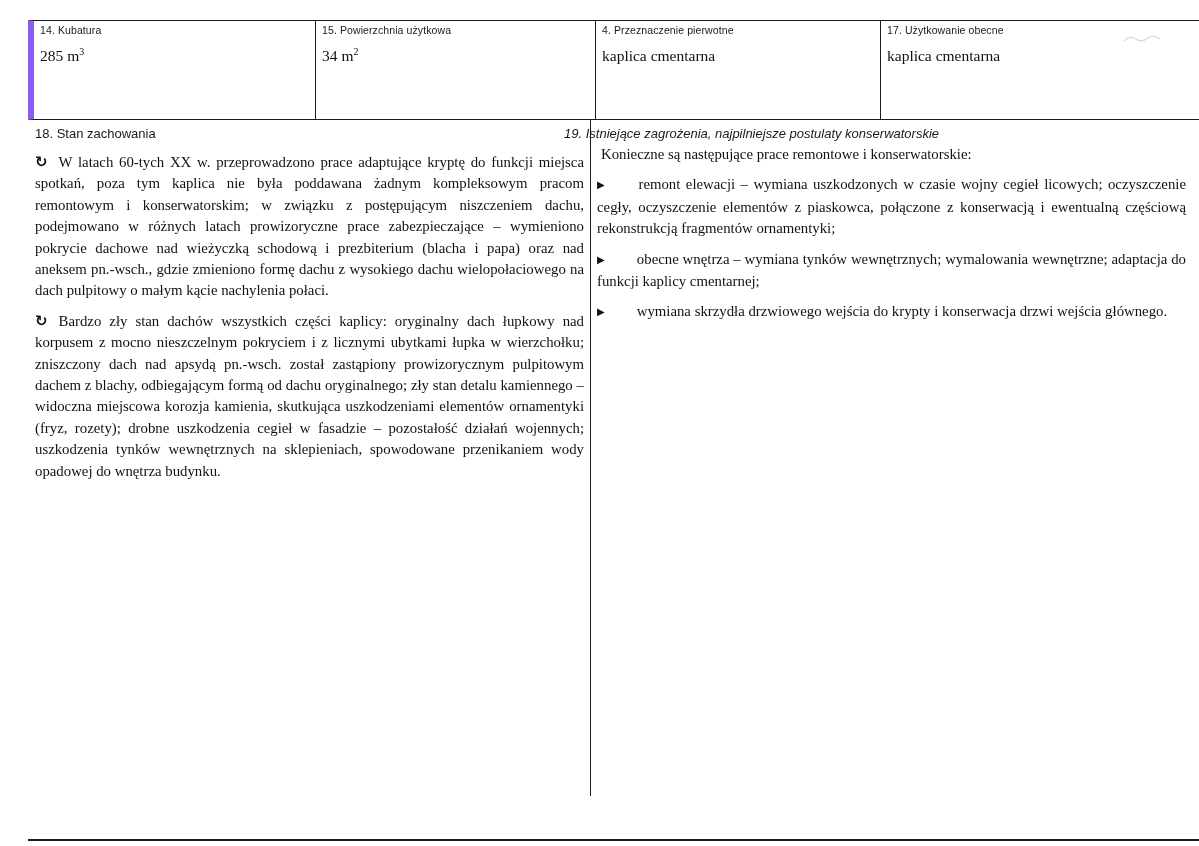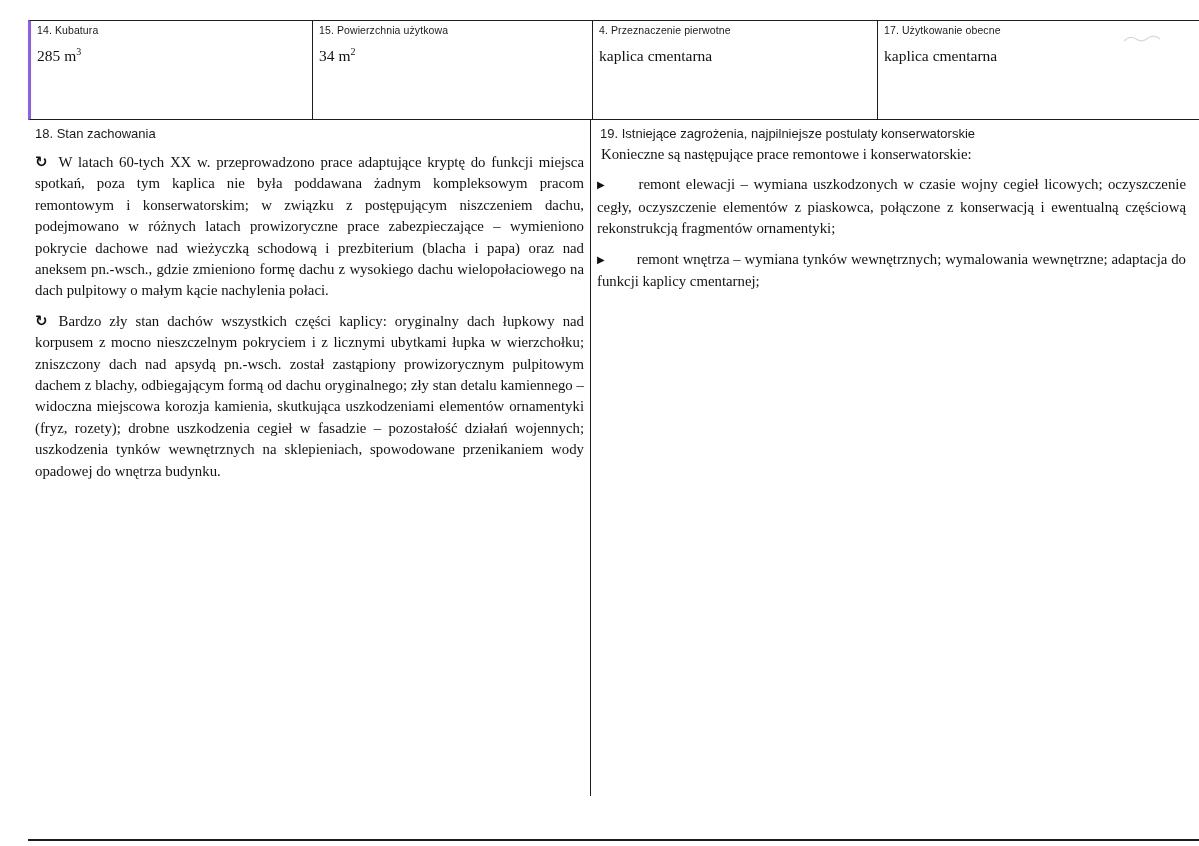--- a/index.html
+++ b/index.html
@@ -11,21 +11,21 @@
     color:#111;
     overflow:hidden;
   }
   .hline,.vline{position:absolute;background:#1c1c1c;}
   
   .toprow{
     position:absolute;left:28px;top:20px;width:1171px;height:100px;
     display:flex;
     border-top:1px solid #1c1c1c;
     border-bottom:1px solid #1c1c1c;
-    border-left:3px solid #8b5cf6;
+    border-left:6px solid #8b5cf6;
     box-sizing:border-box;
   }
   .cell{position:relative;box-sizing:border-box;border-right:1px solid #1c1c1c;padding:3px 6px;}
   .cell:last-child{border-right:none;}
   .c1{width:282px;} .c2{width:280px;} .c3{width:285px;} .c4{flex:1;}
   .cell-label{
     font-family:"Liberation Sans", sans-serif;
     font-size:10.5px;color:#1a1a1a;letter-spacing:.1px;
   }
   .cell-value{
@@ -33,21 +33,21 @@
     font-size:15.5px;color:#111;
   }
   .cell-value sup{font-size:10px;}
   
   .sec-label{
     position:absolute;
     font-family:"Liberation Sans", sans-serif;
     font-size:13px;color:#1a1a1a;text-align:right;
   }
   .lbl18{left:35px;top:126px;}
-  .lbl19{left:600px;top:126px;}
+  .lbl19{left:564px;top:126px;font-style:italic;}
   
   .divider{left:590px;top:120px;width:1px;height:676px;}
   .bottomrule{left:28px;top:839px;width:1171px;height:2px;}
   
   .col{position:absolute;font-size:14.8px;line-height:21.4px;text-align:justify;}
   .col18{left:35px;top:152px;width:549px;}
   .col19{left:597px;top:144px;width:589px;}
   .para{margin:0 0 9px 0;}
   .cbullet{
     font-family:"DejaVu Sans", sans-serif;
@@ -105,17 +105,20 @@
       <span class="cbullet">↻</span><span>Bardzo zły stan dachów wszystkich części kaplicy: oryginalny dach łupkowy nad korpusem z mocno nieszczelnym pokryciem i z licznymi ubytkami łupka w wierzchołku; zniszczony dach nad apsydą pn.-wsch. został zastąpiony prowizorycznym pulpitowym dachem z blachy, odbiegającym formą od dachu oryginalnego; zły stan detalu kamiennego – widoczna miejscowa korozja kamienia, skutkująca uszkodzeniami elementów ornamentyki (fryz, rozety); drobne uszkodzenia cegieł w fasadzie – pozostałość działań wojennych; uszkodzenia tynków wewnętrznych na sklepieniach, spowodowane przenikaniem wody opadowej do wnętrza budynku.</span>
     </p>
   </div>
 
   <div class="col col19">
     <p class="intro">Konieczne są następujące prace remontowe i konserwatorskie:</p>
     <p class="para">
       <span class="tri">▶</span><span>remont elewacji – wymiana uszkodzonych w czasie wojny cegieł licowych; oczyszczenie cegły, oczyszczenie elementów z piaskowca, połączone z konserwacją i ewentualną częściową rekonstrukcją fragmentów ornamentyki;</span>
     </p>
     <p class="para">
-      <span class="tri">▶</span><span>remont wnętrza – wymiana tynków wewnętrznych; wymalowania wewnętrzne; adaptacja do funkcji kaplicy cmentarnej;</span>
+      <span class="tri">▶</span><span>obecne wnętrza – wymiana tynków wewnętrznych; wymalowania wewnętrzne; adaptacja do funkcji kaplicy cmentarnej;</span>
+    </p>
+    <p class="para">
+      <span class="tri">▶</span><span>wymiana skrzydła drzwiowego wejścia do krypty i konserwacja drzwi wejścia głównego.</span>
     </p>
   </div>
 
 </div>
 
 </body></html>

